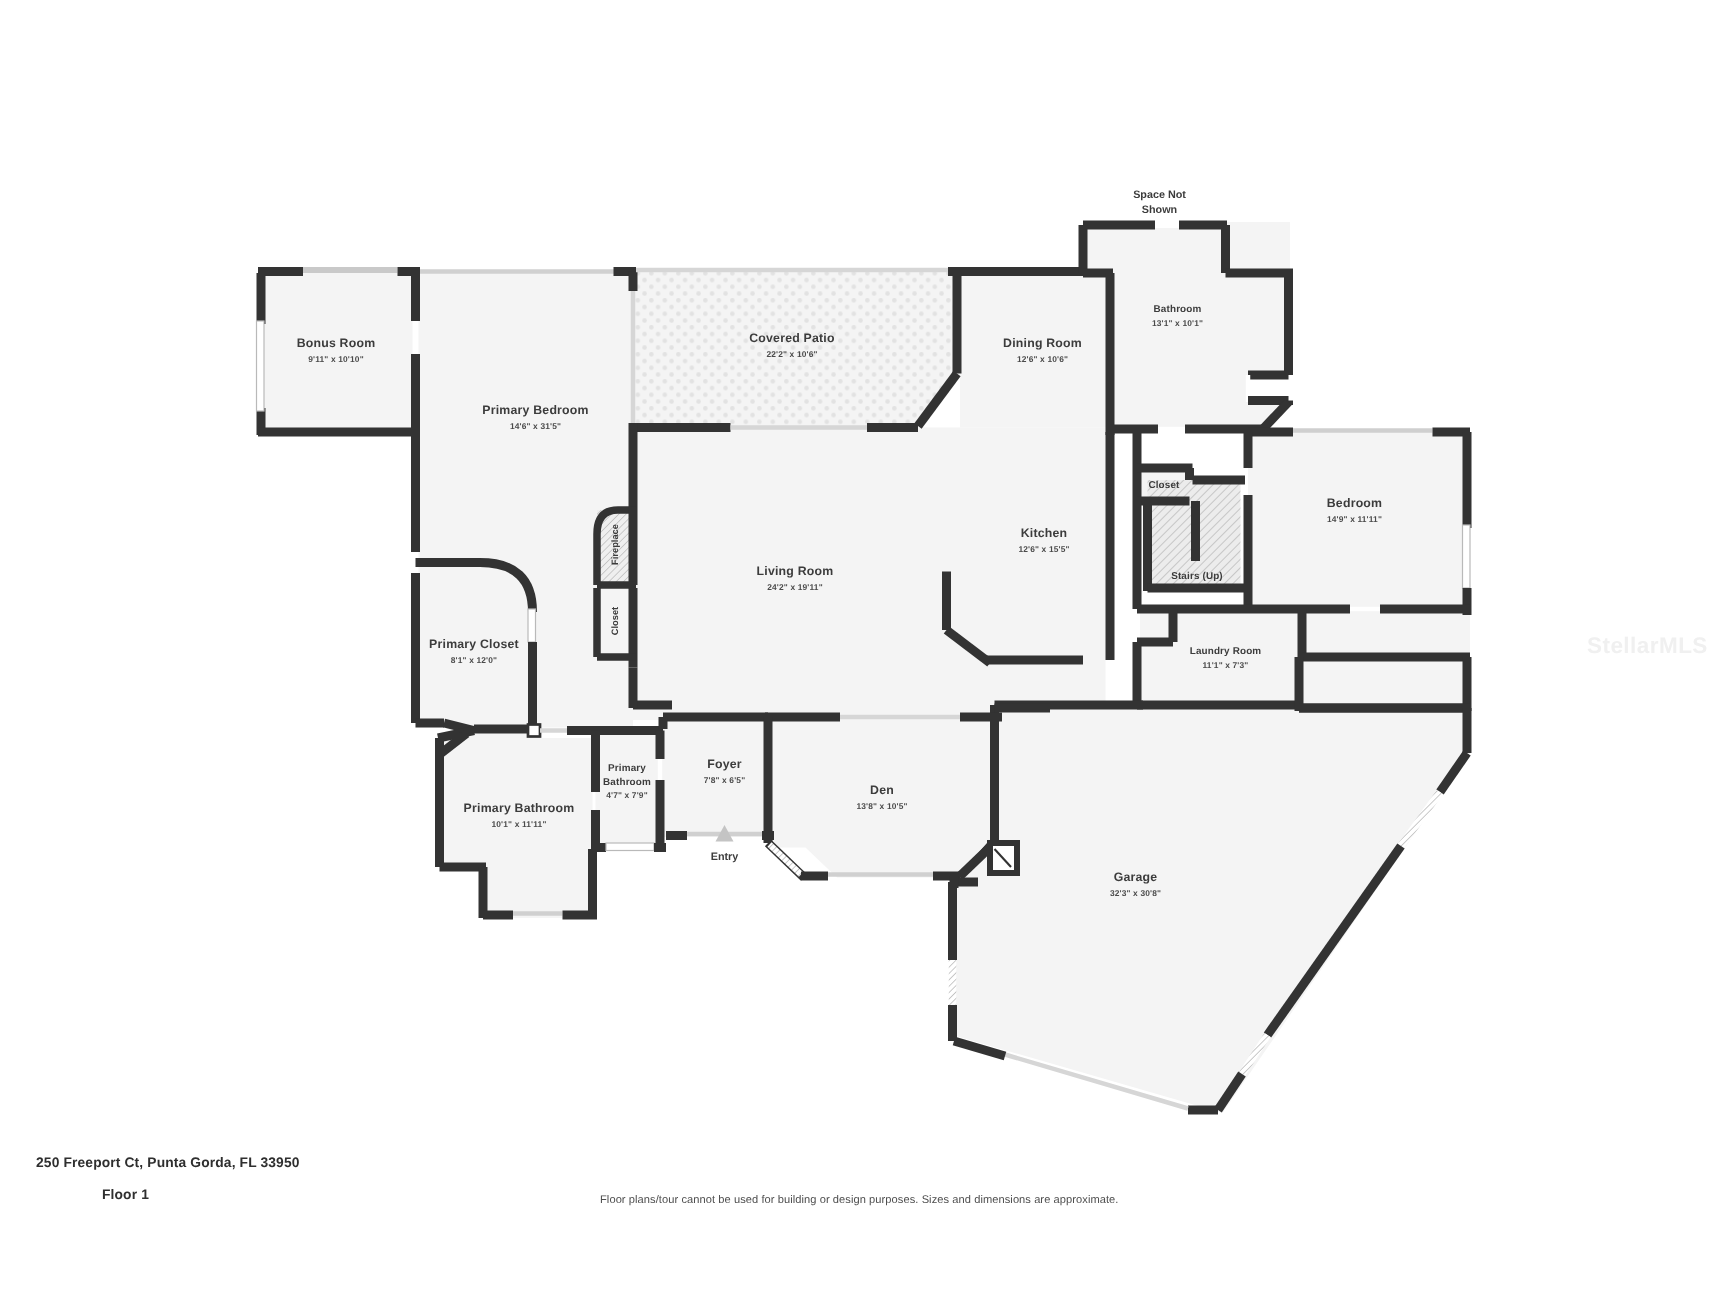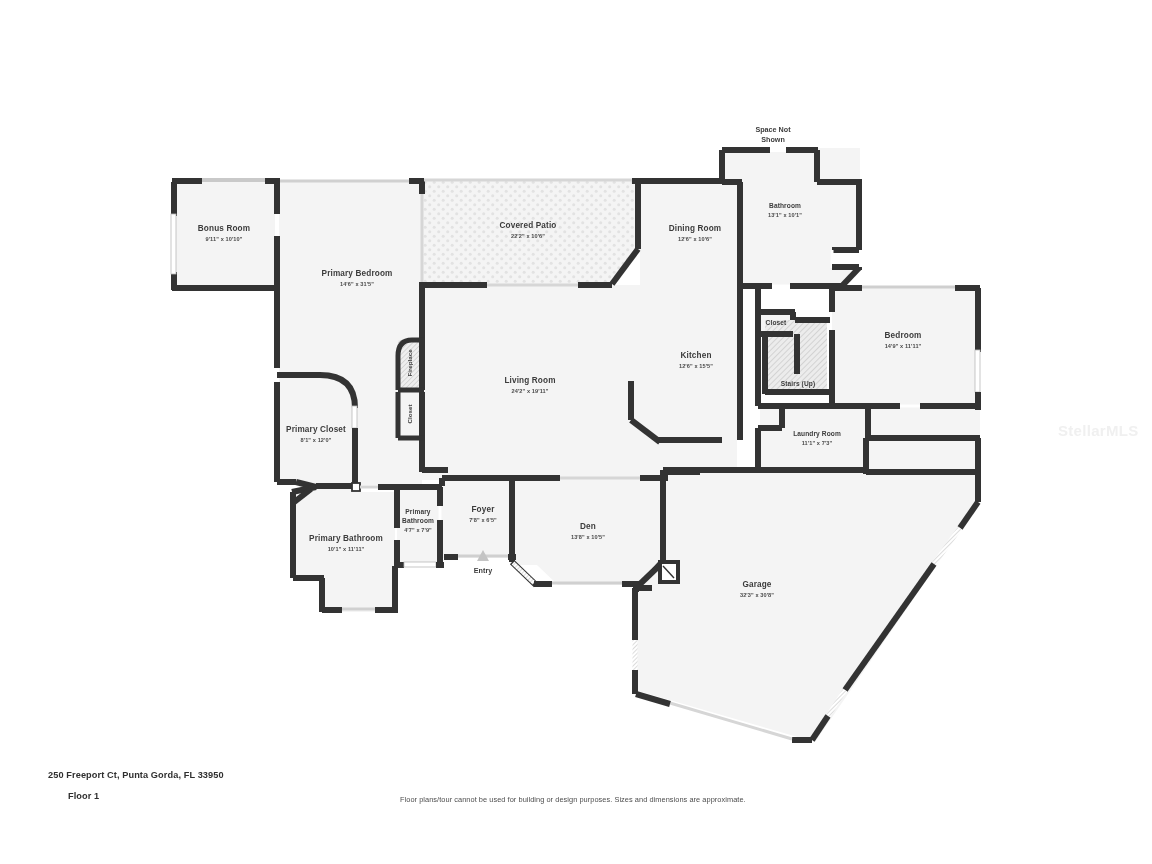--- a/index.html
+++ b/index.html
@@ -68,21 +68,20 @@
     text-anchor: middle;
   }
   .footer-addr {
     position: absolute;
     left: 24px;
     top: 770px;
     font-size: 9.2px;
     font-weight: bold;
     color: #2f2f2f;
     letter-spacing: 0.1px;
-    margin-left: 24px;
   }
   .footer-floor {
     position: absolute;
     left: 24px;
     top: 791px;
     font-size: 9.2px;
     font-weight: bold;
     color: #2f2f2f;
     letter-spacing: 0.1px;
     padding-left: 44px;

